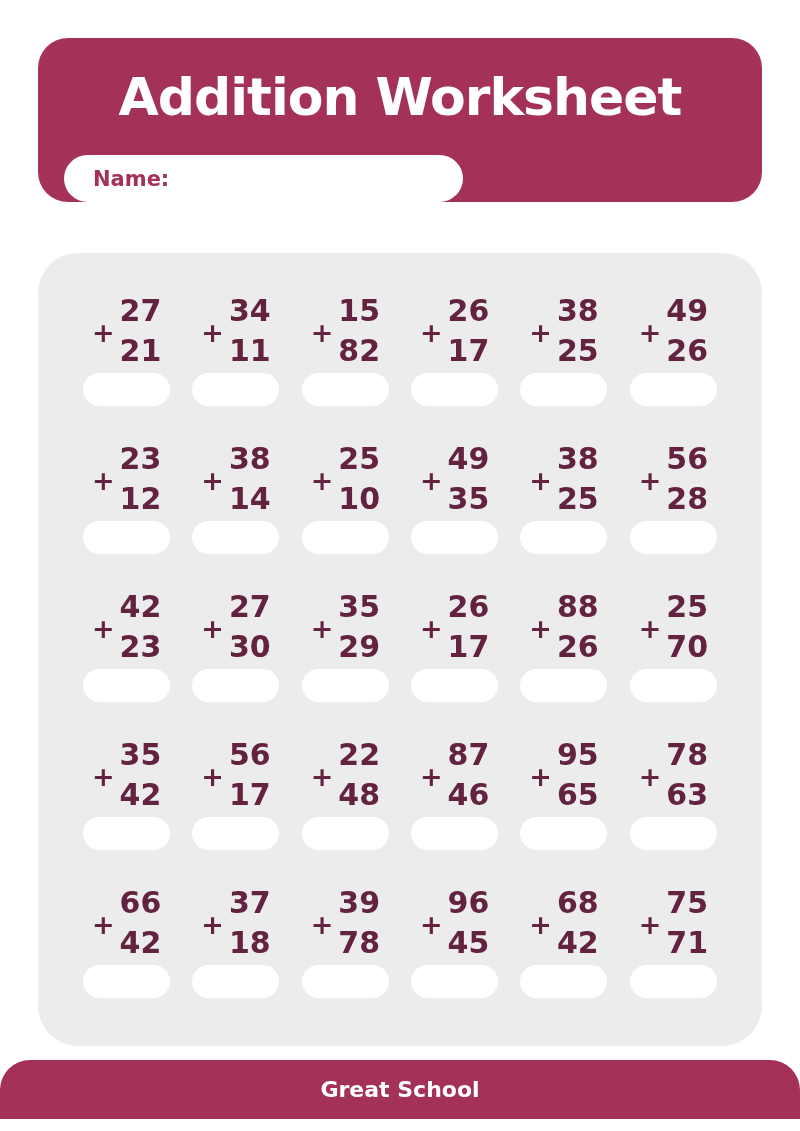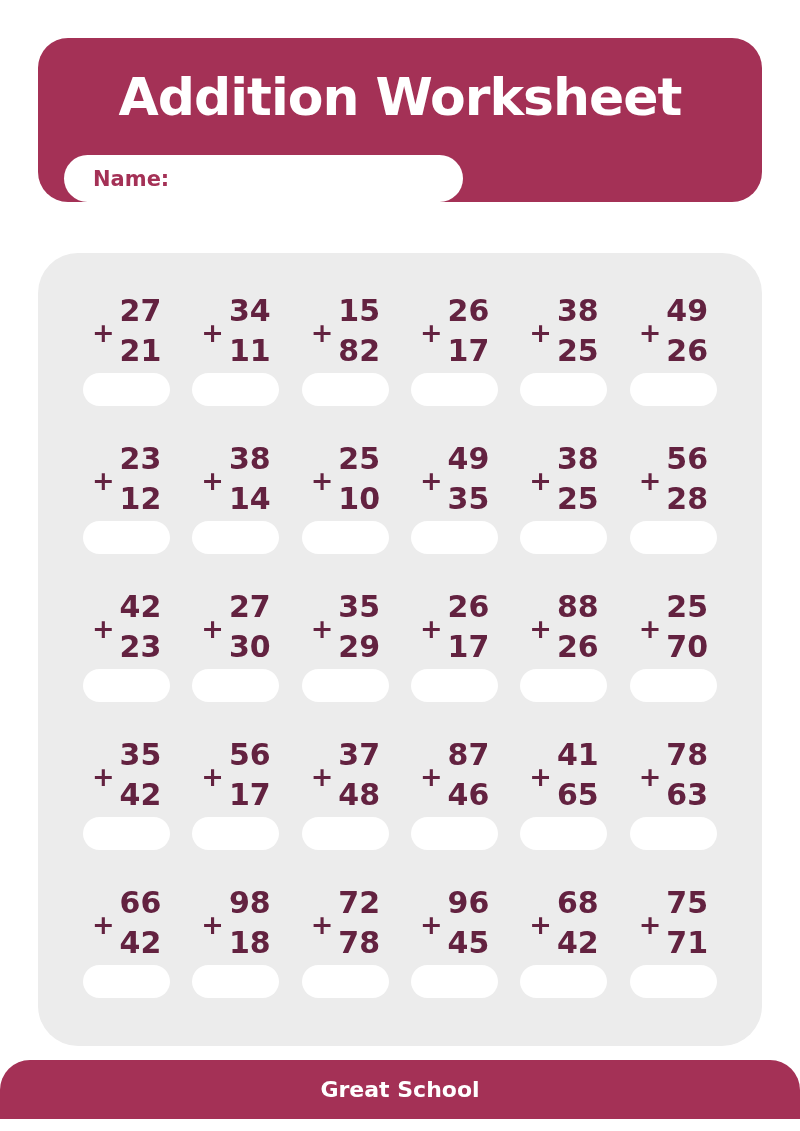--- a/index.html
+++ b/index.html
@@ -336,41 +336,41 @@
               <span class="num top">56</span>
               <span class="num bottom">17</span>
             </span>
           </div>
           <div class="answer-box"></div>
         </div>
         <div class="problem">
           <div class="equation">
             <span class="plus">+</span>
             <span class="operands">
-              <span class="num top">37</span>
+              <span class="num top">22</span>
               <span class="num bottom">48</span>
             </span>
           </div>
           <div class="answer-box"></div>
         </div>
         <div class="problem">
           <div class="equation">
             <span class="plus">+</span>
             <span class="operands">
               <span class="num top">87</span>
               <span class="num bottom">46</span>
             </span>
           </div>
           <div class="answer-box"></div>
         </div>
         <div class="problem">
           <div class="equation">
             <span class="plus">+</span>
             <span class="operands">
-              <span class="num top">41</span>
+              <span class="num top">95</span>
               <span class="num bottom">65</span>
             </span>
           </div>
           <div class="answer-box"></div>
         </div>
         <div class="problem">
           <div class="equation">
             <span class="plus">+</span>
             <span class="operands">
               <span class="num top">78</span>
@@ -386,31 +386,31 @@
               <span class="num top">66</span>
               <span class="num bottom">42</span>
             </span>
           </div>
           <div class="answer-box"></div>
         </div>
         <div class="problem">
           <div class="equation">
             <span class="plus">+</span>
             <span class="operands">
-              <span class="num top">98</span>
+              <span class="num top">37</span>
               <span class="num bottom">18</span>
             </span>
           </div>
           <div class="answer-box"></div>
         </div>
         <div class="problem">
           <div class="equation">
             <span class="plus">+</span>
             <span class="operands">
-              <span class="num top">72</span>
+              <span class="num top">39</span>
               <span class="num bottom">78</span>
             </span>
           </div>
           <div class="answer-box"></div>
         </div>
         <div class="problem">
           <div class="equation">
             <span class="plus">+</span>
             <span class="operands">
               <span class="num top">96</span>

